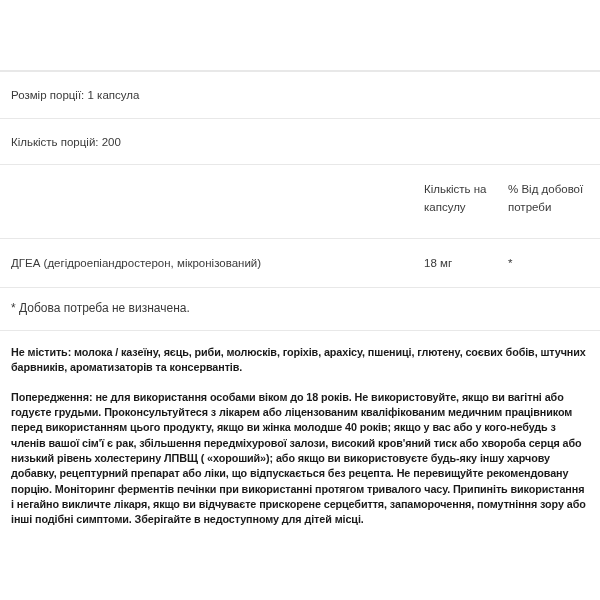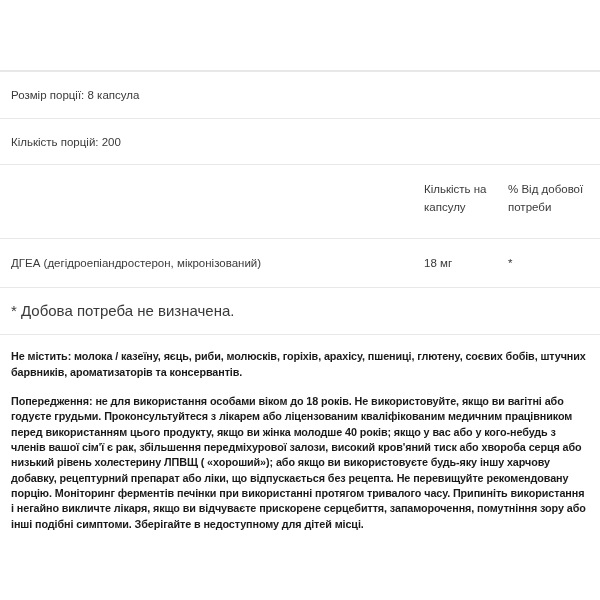--- a/index.html
+++ b/index.html
@@ -65,21 +65,21 @@
   .head-row .col-dv {
     line-height: 1.5;
   }
 
   .nutrient-row {
     padding: 16px 11px 15px 11px;
   }
 
   .footnote {
     padding: 12px 11px 13px 11px;
-    font-size: 15px;
+    font-size: 12px;
     color: #3a3a3a;
     line-height: 1.45;
   }
 
   
   .blocks {
     padding: 14px 11px 0 11px;
     box-sizing: border-box;
   }
 
@@ -108,21 +108,21 @@
 <div class="panel">
 
   <div class="facts">
 
     <div class="rule"></div>
 
 
     <div class="rule"></div>
 
     <div class="fact-row row-title">
-      <span>Розмір порції: 8 капсула</span>
+      <span>Розмір порції: 1 капсула</span>
     </div>
 
     <div class="rule"></div>
 
     <div class="fact-row row-title">
       <span>Кількість порцій: 200</span>
     </div>
 
     <div class="rule"></div>
 

